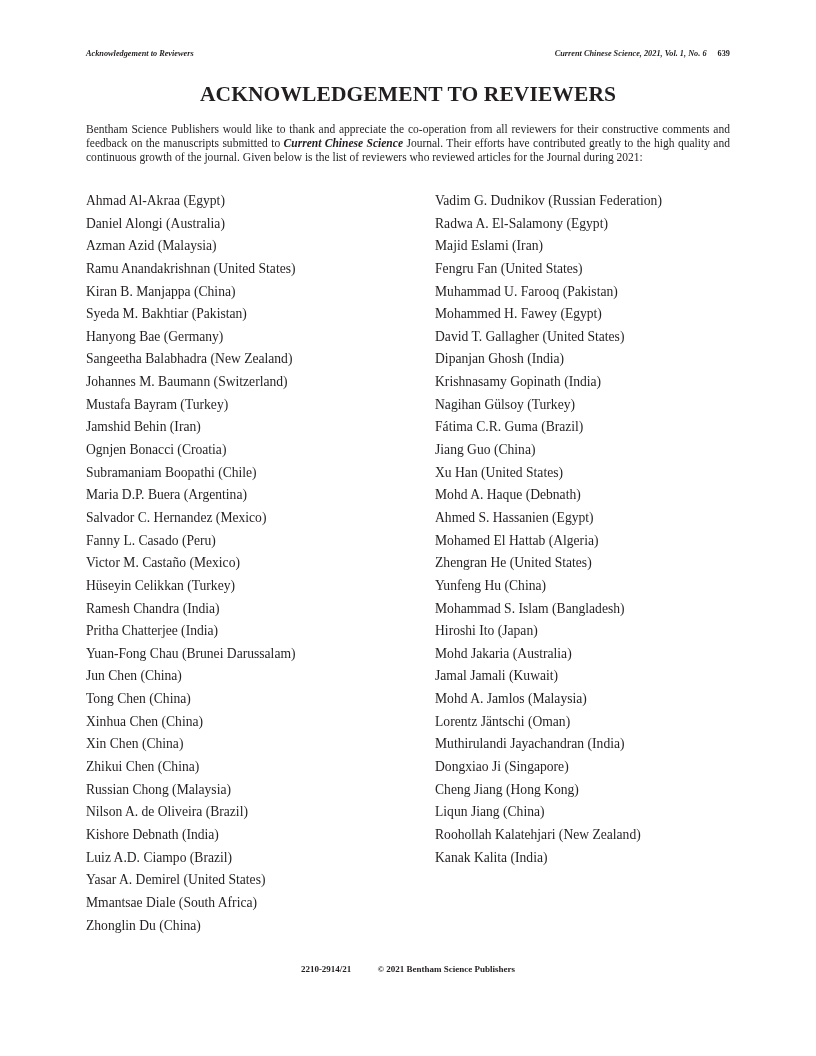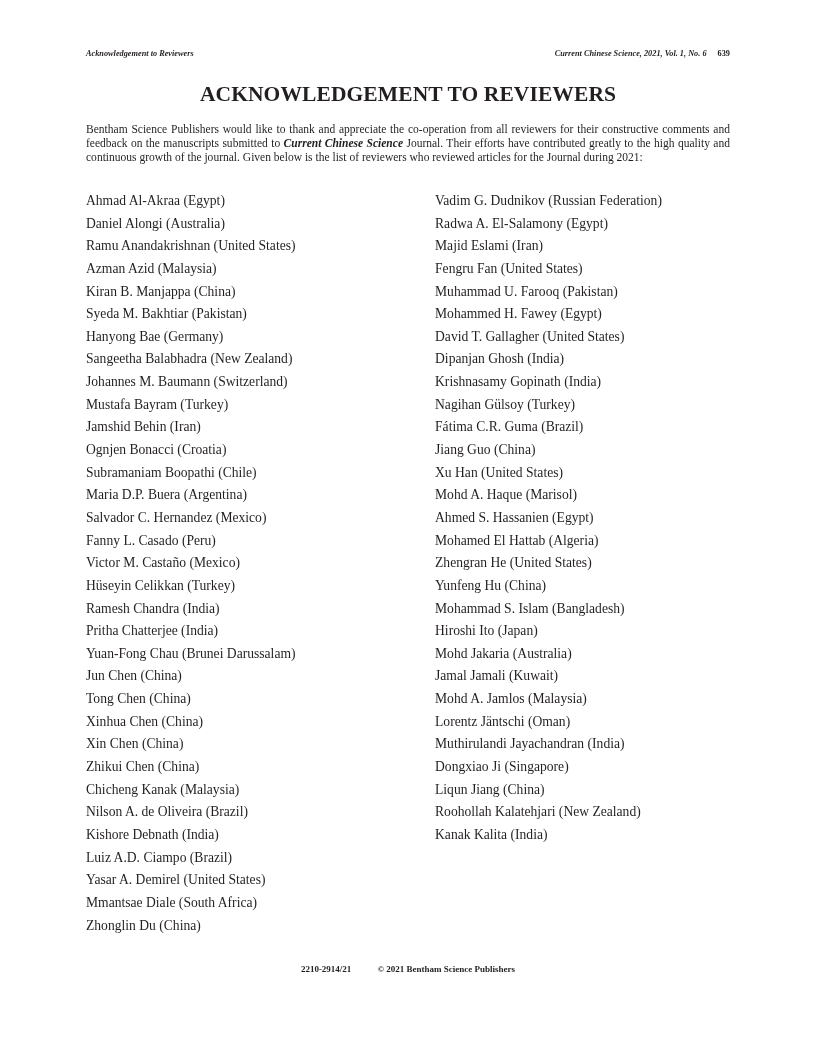--- a/index.html
+++ b/index.html
@@ -54,22 +54,22 @@
 </div>
 
 <div class="title">ACKNOWLEDGEMENT TO REVIEWERS</div>
 
 <div class="intro"><span>Bentham Science Publishers would like to thank and appreciate the co-operation from all reviewers for their constructive comments and feedback on the manuscripts submitted to </span><em>Current Chinese Science</em><span> Journal. Their efforts have contributed greatly to the high quality and continuous growth of the journal. Given below is the list of reviewers who reviewed articles for the Journal during 2021:</span></div>
 
 <div class="columns">
   <div class="col left" id="col-left">
       <div class="reviewer">Ahmad Al-Akraa (Egypt)</div>
       <div class="reviewer">Daniel Alongi (Australia)</div>
+      <div class="reviewer">Azman Azid (Malaysia)</div>
       <div class="reviewer">Ramu Anandakrishnan (United States)</div>
-      <div class="reviewer">Azman Azid (Malaysia)</div>
       <div class="reviewer">Kiran B. Manjappa (China)</div>
       <div class="reviewer">Syeda M. Bakhtiar (Pakistan)</div>
       <div class="reviewer">Hanyong Bae (Germany)</div>
       <div class="reviewer">Sangeetha Balabhadra (New Zealand)</div>
       <div class="reviewer">Johannes M. Baumann (Switzerland)</div>
       <div class="reviewer">Mustafa Bayram (Turkey)</div>
       <div class="reviewer">Jamshid Behin (Iran)</div>
       <div class="reviewer">Ognjen Bonacci (Croatia)</div>
       <div class="reviewer">Subramaniam Boopathi (Chile)</div>
       <div class="reviewer">Maria D.P. Buera (Argentina)</div>
@@ -78,21 +78,21 @@
       <div class="reviewer">Victor M. Castaño (Mexico)</div>
       <div class="reviewer">Hüseyin Celikkan (Turkey)</div>
       <div class="reviewer">Ramesh Chandra (India)</div>
       <div class="reviewer">Pritha Chatterjee (India)</div>
       <div class="reviewer">Yuan-Fong Chau (Brunei Darussalam)</div>
       <div class="reviewer">Jun Chen (China)</div>
       <div class="reviewer">Tong Chen (China)</div>
       <div class="reviewer">Xinhua Chen (China)</div>
       <div class="reviewer">Xin Chen (China)</div>
       <div class="reviewer">Zhikui Chen (China)</div>
-      <div class="reviewer">Chicheng Kanak (Malaysia)</div>
+      <div class="reviewer">Russian Chong (Malaysia)</div>
       <div class="reviewer">Nilson A. de Oliveira (Brazil)</div>
       <div class="reviewer">Kishore Debnath (India)</div>
       <div class="reviewer">Luiz A.D. Ciampo (Brazil)</div>
       <div class="reviewer">Yasar A. Demirel (United States)</div>
       <div class="reviewer">Mmantsae Diale (South Africa)</div>
       <div class="reviewer">Zhonglin Du (China)</div>
     </div>
   <div class="col right" id="col-right">
       <div class="reviewer">Vadim G. Dudnikov (Russian Federation)</div>
       <div class="reviewer">Radwa A. El-Salamony (Egypt)</div>
@@ -100,33 +100,34 @@
       <div class="reviewer">Fengru Fan (United States)</div>
       <div class="reviewer">Muhammad U. Farooq (Pakistan)</div>
       <div class="reviewer">Mohammed H. Fawey (Egypt)</div>
       <div class="reviewer">David T. Gallagher (United States)</div>
       <div class="reviewer">Dipanjan Ghosh (India)</div>
       <div class="reviewer">Krishnasamy Gopinath (India)</div>
       <div class="reviewer">Nagihan Gülsoy (Turkey)</div>
       <div class="reviewer">Fátima C.R. Guma (Brazil)</div>
       <div class="reviewer">Jiang Guo (China)</div>
       <div class="reviewer">Xu Han (United States)</div>
-      <div class="reviewer">Mohd A. Haque (Marisol)</div>
+      <div class="reviewer">Mohd A. Haque (Debnath)</div>
       <div class="reviewer">Ahmed S. Hassanien (Egypt)</div>
       <div class="reviewer">Mohamed El Hattab (Algeria)</div>
       <div class="reviewer">Zhengran He (United States)</div>
       <div class="reviewer">Yunfeng Hu (China)</div>
       <div class="reviewer">Mohammad S. Islam (Bangladesh)</div>
       <div class="reviewer">Hiroshi Ito (Japan)</div>
       <div class="reviewer">Mohd Jakaria (Australia)</div>
       <div class="reviewer">Jamal Jamali (Kuwait)</div>
       <div class="reviewer">Mohd A. Jamlos (Malaysia)</div>
       <div class="reviewer">Lorentz Jäntschi (Oman)</div>
       <div class="reviewer">Muthirulandi Jayachandran (India)</div>
       <div class="reviewer">Dongxiao Ji (Singapore)</div>
+      <div class="reviewer">Cheng Jiang (Hong Kong)</div>
       <div class="reviewer">Liqun Jiang (China)</div>
       <div class="reviewer">Roohollah Kalatehjari (New Zealand)</div>
       <div class="reviewer">Kanak Kalita (India)</div>
     </div>
 </div>
 
 <div class="footer">
   <span>2210-2914/21</span>
   <span>© 2021 Bentham Science Publishers</span>
 </div>

